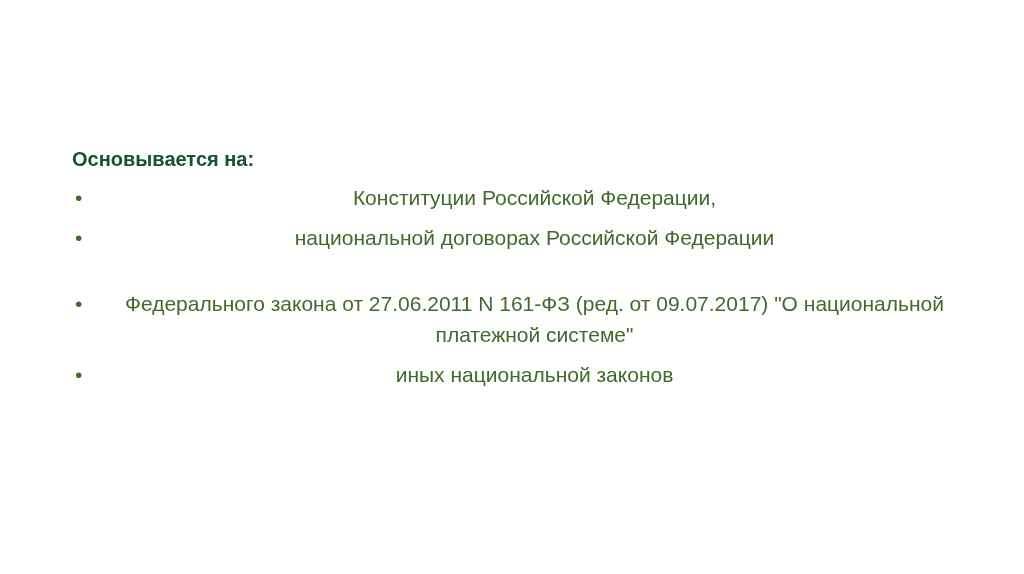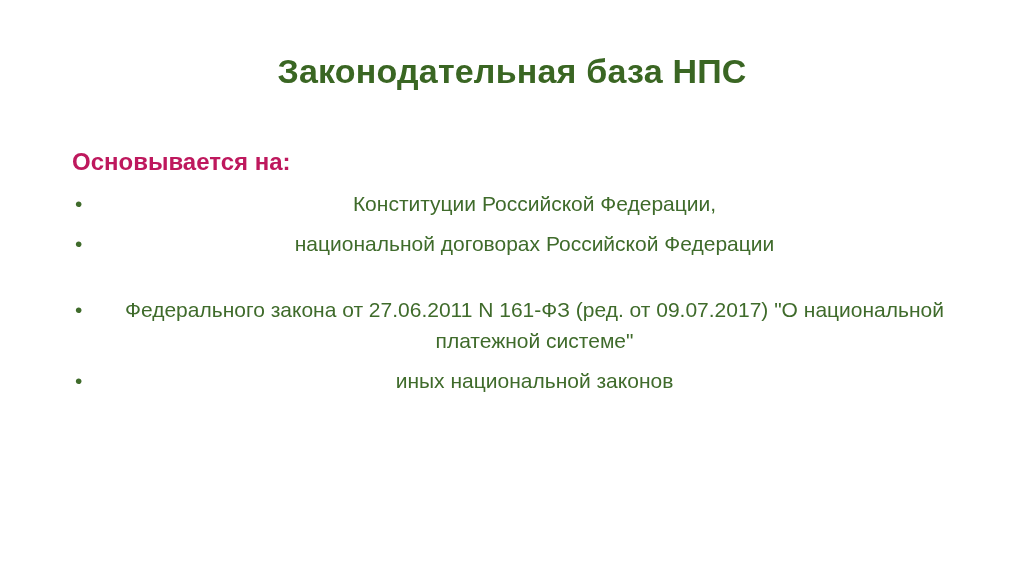--- a/index.html
+++ b/index.html
@@ -31,23 +31,23 @@
     color: #3a6623;
     letter-spacing: 0.2px;
   }
   .body-area {
     position: absolute;
     top: 145px;
     left: 72px;
     width: 900px;
   }
   .section-heading {
-    font-size: 24px;
+    font-size: 20px;
     font-weight: bold;
-    color: #be185d;
+    color: #14532d;
     margin: 0 0 8px 0;
     line-height: 1.45;
   }
   .bullet-list {
     list-style: none;
     margin: 0;
     padding: 0;
   }
   .bullet-item {
     position: relative;
@@ -74,21 +74,20 @@
   }
   .second-block .section-heading {
     margin-bottom: 10px;
   }
 </style>
 </head>
 <body>
 
 <div class="slide">
 
-  <div class="slide-title">Законодательная база НПС</div>
 
   <div class="body-area">
 
     <div class="content-block first-block">
       <p class="section-heading">Основывается на:</p>
       <ul class="bullet-list">
         <li class="bullet-item">
           <span class="dot">•</span>
           <span class="text">Конституции Российской Федерации,</span>
         </li>

